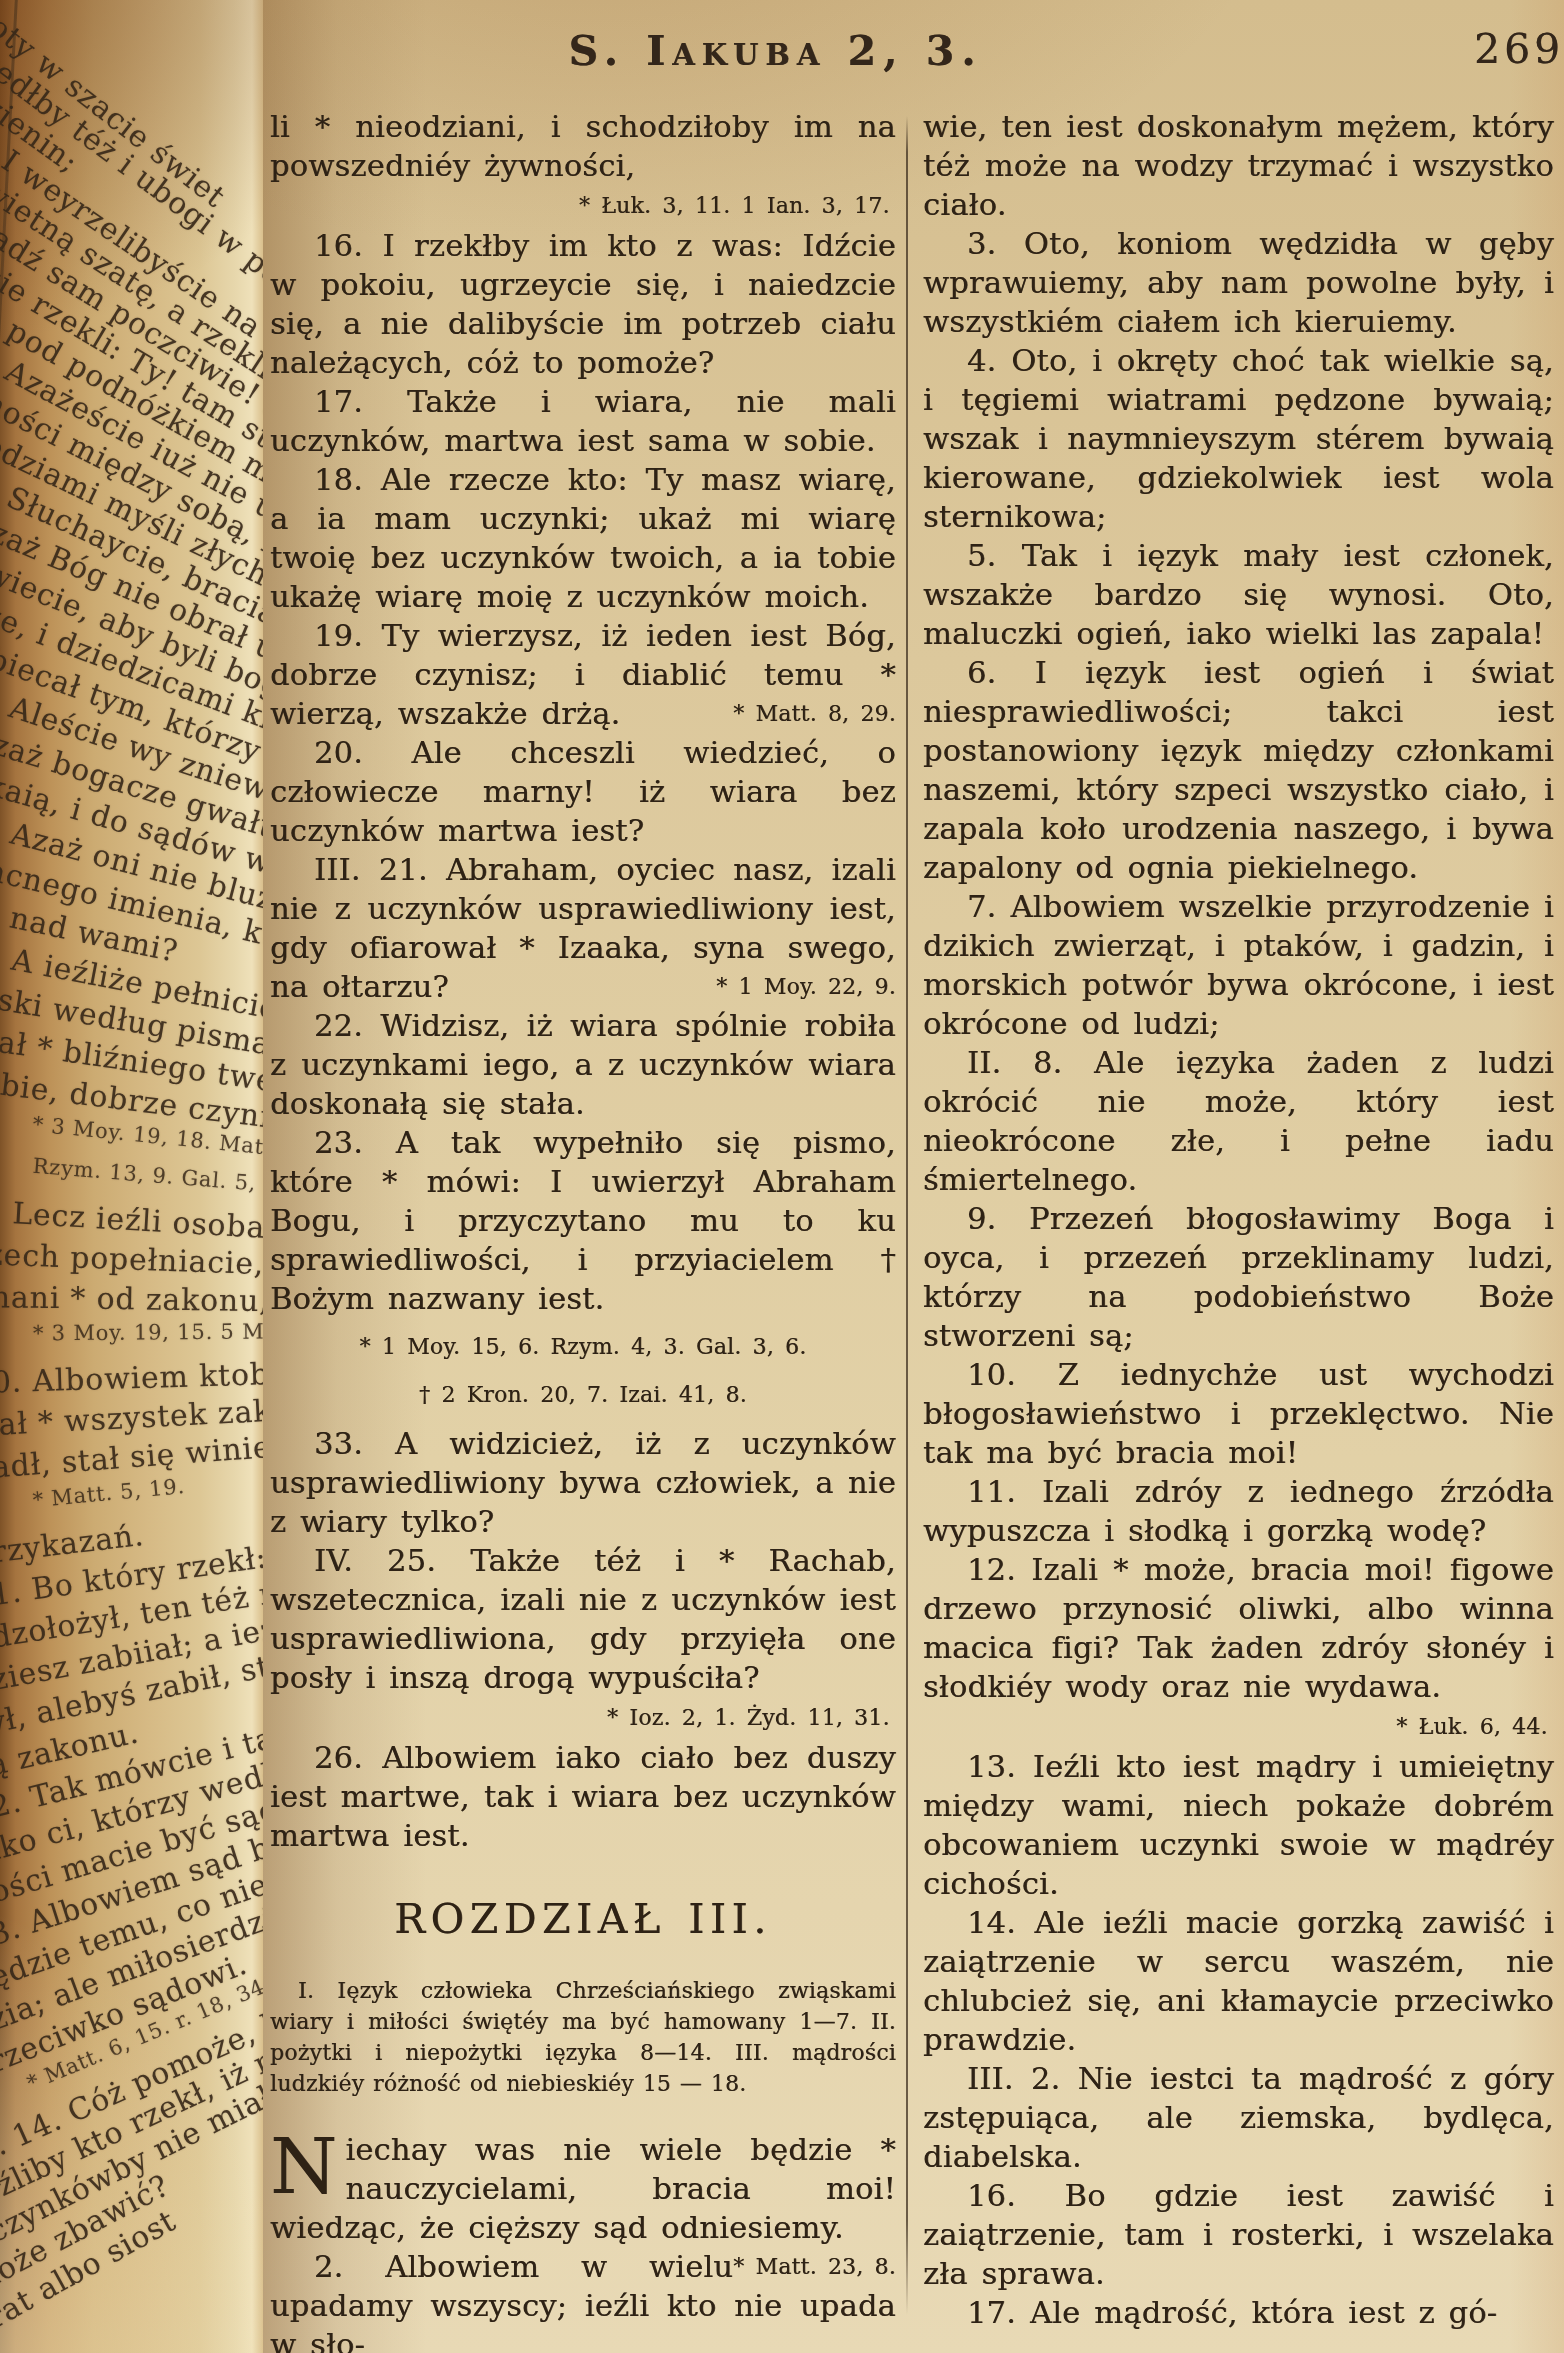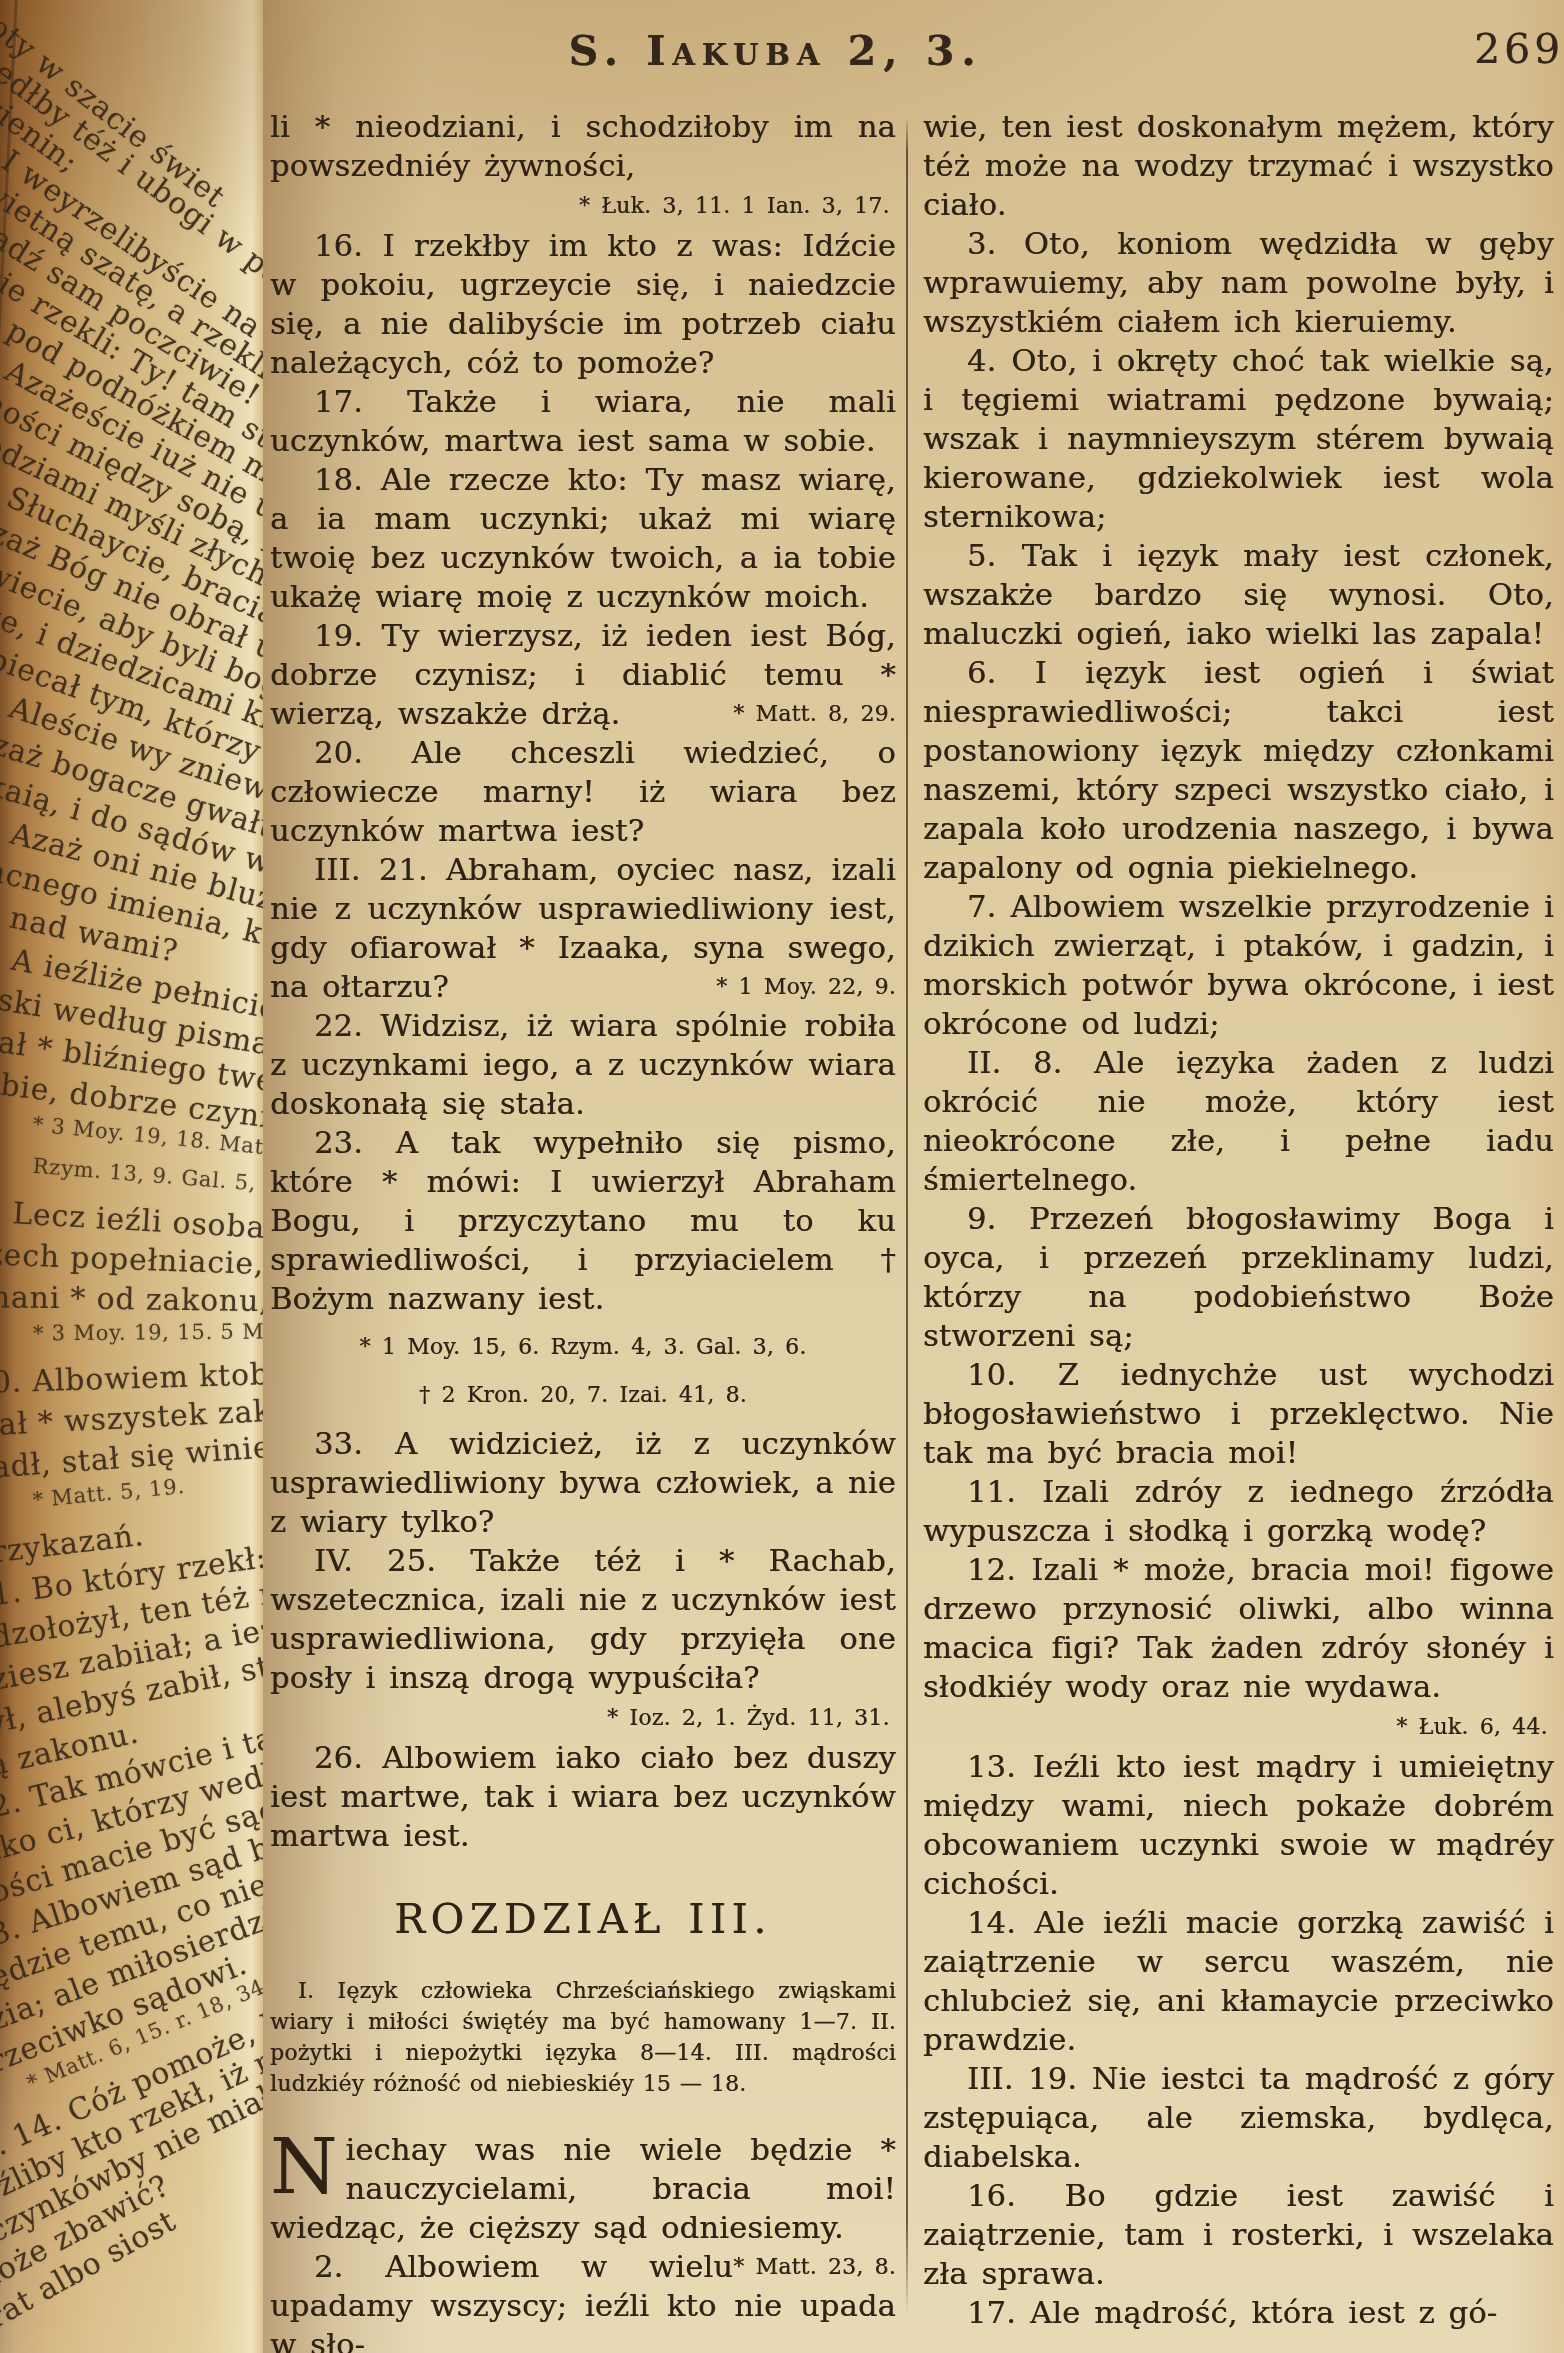--- a/index.html
+++ b/index.html
@@ -181,20 +181,20 @@
         <p class="para body">6. I ięzyk iest ogień i świat niesprawiedliwości; takci iest postanowiony ięzyk między członkami naszemi, który szpeci wszystko ciało, i zapala koło urodzenia naszego, i bywa zapalony od ognia piekielnego.</p>
         <p class="para body">7. Albowiem wszelkie przyrodzenie i dzikich zwierząt, i ptaków, i gadzin, i morskich potwór bywa okrócone, i iest okrócone od ludzi;</p>
         <p class="para body">II. 8. Ale ięzyka żaden z ludzi okrócić nie może, który iest nieokrócone złe, i pełne iadu śmiertelnego.</p>
         <p class="para body">9. Przezeń błogosławimy Boga i oyca, i przezeń przeklinamy ludzi, którzy na podobieństwo Boże stworzeni są;</p>
         <p class="para body">10. Z iednychże ust wychodzi błogosławieństwo i przeklęctwo. Nie tak ma być bracia moi!</p>
         <p class="para body">11. Izali zdróy z iednego źrzódła wypuszcza i słodką i gorzką wodę?</p>
         <p class="para body">12. Izali * może, bracia moi! figowe drzewo przynosić oliwki, albo winna macica figi? Tak żaden zdróy słonéy i słodkiéy wody oraz nie wydawa.</p>
         <p class="para refr">* Łuk. 6, 44.</p>
         <p class="para body">13. Ieźli kto iest mądry i umieiętny między wami, niech pokaże dobrém obcowaniem uczynki swoie w mądréy cichości.</p>
         <p class="para body">14. Ale ieźli macie gorzką zawiść i zaiątrzenie w sercu waszém, nie chlubcież się, ani kłamaycie przeciwko prawdzie.</p>
-        <p class="para body">III. 19. Nie iestci ta mądrość z góry zstępuiąca, ale ziemska, bydlęca, diabelska.</p>
+        <p class="para body">III. 2. Nie iestci ta mądrość z góry zstępuiąca, ale ziemska, bydlęca, diabelska.</p>
         <p class="para body">16. Bo gdzie iest zawiść i zaiątrzenie, tam i rosterki, i wszelaka zła sprawa.</p>
         <p class="para body">17. Ale mądrość, która iest z gó-</p>
       </div>
   </div>
 
 </div>
 
 
 </body></html>

